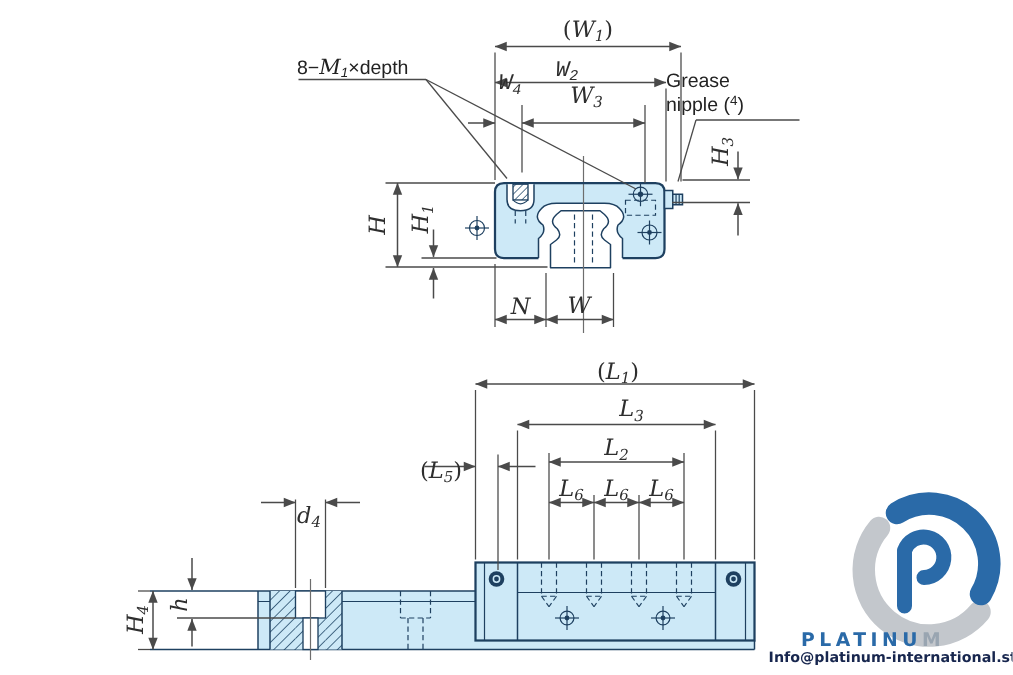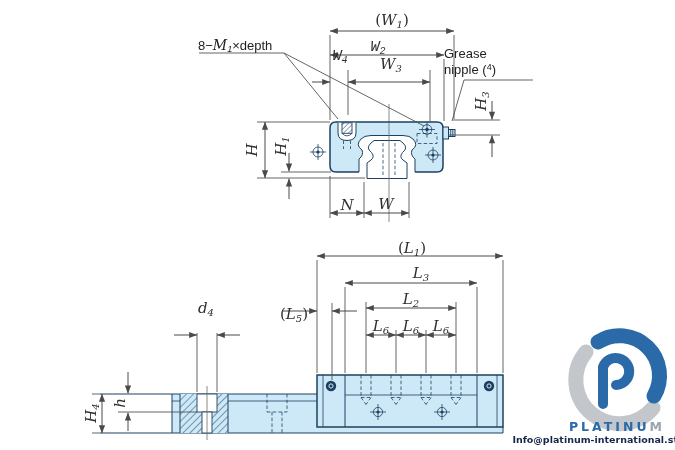--- a/index.html
+++ b/index.html
@@ -283,18 +283,18 @@
 <div class="dim" style="left:347px;top:205px;"><i>N</i></div>
 <div class="dim" style="left:386px;top:204px;"><i>W</i></div>
 
 <div class="dim" style="left:412px;top:248px;"><span class="p">(</span><i>L</i><sub>1</sub><span class="p">)</span></div>
 <div class="dim" style="left:409px;top:273px;margin-left:12px;"><i>L</i><sub>3</sub></div>
 <div class="dim" style="left:294px;top:314px;text-align:right;"><span class="p">(</span><i>L</i><sub>5</sub><span class="p">)</span></div>
 <div class="dim" style="left:411px;top:299px;"><i>L</i><sub>2</sub></div>
 <div class="dim" style="left:381px;top:326px;"><i>L</i><sub>6</sub></div>
 <div class="dim" style="left:411px;top:326px;"><i>L</i><sub>6</sub></div>
 <div class="dim" style="left:441px;top:326px;"><i>L</i><sub>6</sub></div>
-<div class="dim" style="left:206px;top:308px;"><i>d</i><sub>4</sub></div>
+<div class="dim" style="left:206px;top:344px;"><i>d</i><sub>4</sub></div>
 <div class="dim rot" style="left:91px;top:413px;"><i>H</i><sub>4</sub></div>
 <div class="dim rot" style="left:120px;top:403px;"><i>h</i></div>
 
-<div class="brand" style="left:617px;top:426px;"><span>PLATINU</span><span class="last">M</span></div>
+<div class="brand" style="left:582px;top:426px;"><span>PLATINU</span><span class="last">M</span></div>
 <div class="email" style="left:604px;top:439px;">Info@platinum-international.store</div>
 
 </body></html>

